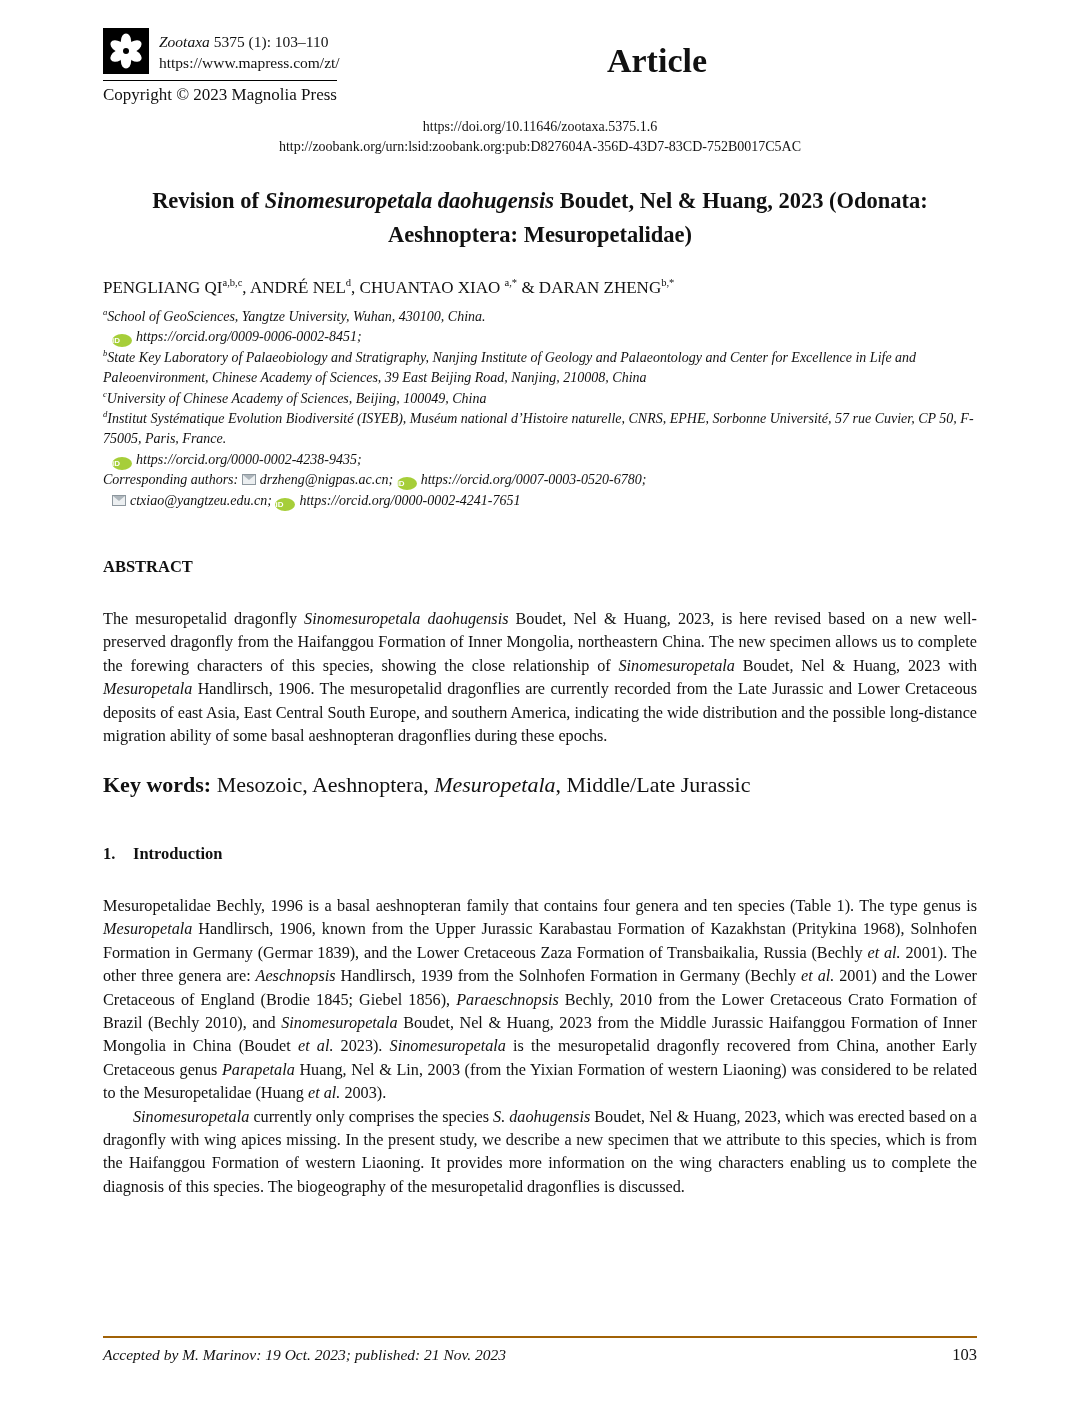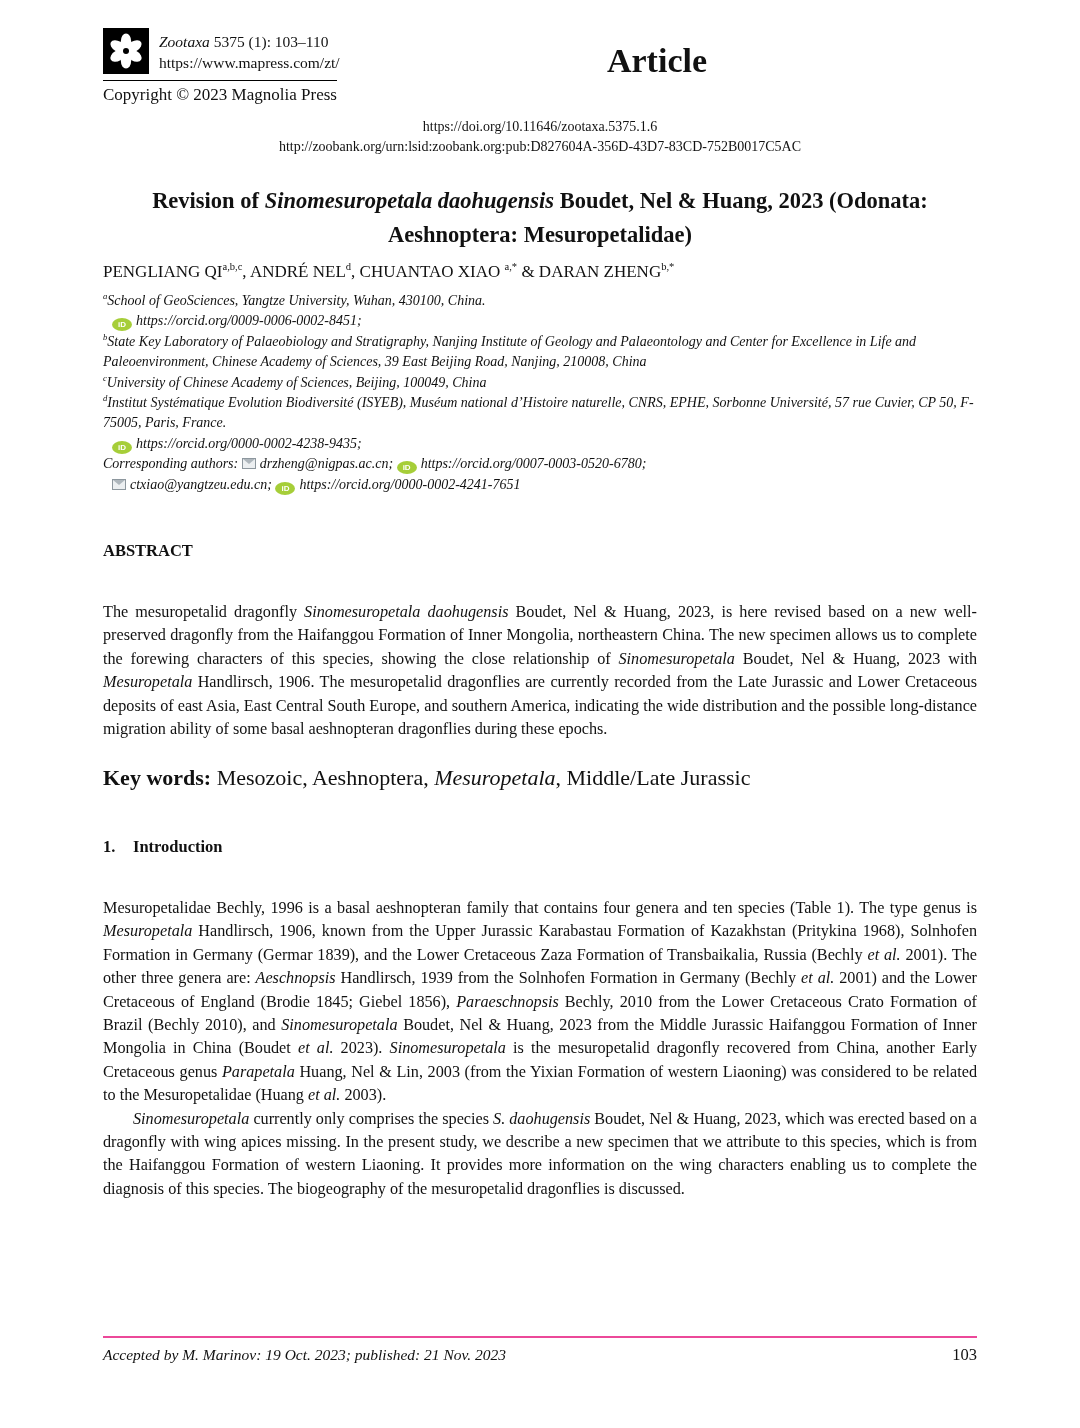--- a/index.html
+++ b/index.html
@@ -16,45 +16,45 @@
   .hl-copy{font-size:17px;}
   .header-center{flex:1;text-align:center;font-size:34px;font-weight:bold;padding-top:14px;}
   .header-right{width:192px;text-align:center;font-size:13.8px;line-height:17px;padding-top:2px;}
   .hr-rule{border-top:2px solid #000;margin:3px 0;}
   .zootaxa-mark{font-size:27px;font-weight:bold;letter-spacing:2.5px;line-height:30px;}
 
   .doi-block{text-align:center;font-size:14px;line-height:19.5px;margin-top:12px;}
 
   
   .article-title{font-size:22.5px;font-weight:bold;line-height:34px;margin:28px 0 0 0;text-align:center;}
-  .authors{font-size:17px;margin-top:10px;}
+  .authors{font-size:17px;margin-top:26px;}
   .affiliations{margin-top:9px;font-size:14px;line-height:20.4px;font-style:italic;}
   .affil-line.indent{padding-left:9px;}
 
   
   .section-heading{font-size:16.5px;font-weight:bold;margin:46px 0 0 0;}
-  .body-par{font-size:16.2px;line-height:23.4px;text-align:justify;margin:40px 0 0 0;}
+  .body-par{font-size:16.2px;line-height:23.4px;text-align:justify;margin:31px 0 0 0;}
   .body-par.cont{margin:0;text-indent:30px;}
   .keywords{font-size:22px;line-height:23.4px;margin:24px 0 16px 0;}
   .intro-heading{font-size:16.5px;font-weight:bold;margin:48px 0 0 0;}
   .intro-heading .num{display:inline-block;width:30px;}
 
   
-  .footer{position:absolute;top:1336px;left:103px;width:874px;border-top:2px solid #ec4899;padding-top:7px;display:flex;justify-content:space-between;align-items:baseline;}
+  .footer{position:absolute;top:1336px;left:103px;width:874px;border-top:2px solid #a16207;padding-top:7px;display:flex;justify-content:space-between;align-items:baseline;}
   .footer-accepted{font-style:italic;font-size:15.5px;}
   .footer-page{font-size:16.5px;}
 
   
   .it{font-style:italic;}
   .bd{font-weight:bold;}
   .sup{font-size:0.62em;vertical-align:super;line-height:0;}
 
   
   .icon-orcid{display:inline-block;width:20px;height:13px;background:#a6ce39;border-radius:50%;
-    color:#fff;font-size:8px;line-height:13px;text-align:center;font-style:normal;font-weight:bold;
+    color:#fff;font-size:8px;line-height:13px;text-align:left;font-style:normal;font-weight:bold;
     font-family:"Liberation Sans","DejaVu Sans",sans-serif;margin-right:4px;vertical-align:-2px;}
   .icon-email{display:inline-block;width:14px;height:11px;background:#eceff1;border:1px solid #8d979e;
     position:relative;margin-right:4px;vertical-align:-1px;box-sizing:border-box;}
   .icon-email::after{content:"";position:absolute;left:0;top:0;width:0;height:0;
     border-left:6px solid transparent;border-right:6px solid transparent;border-top:5px solid #aeb6bc;}
 </style>
 </head>
 <body>
 
 <div class="page">

